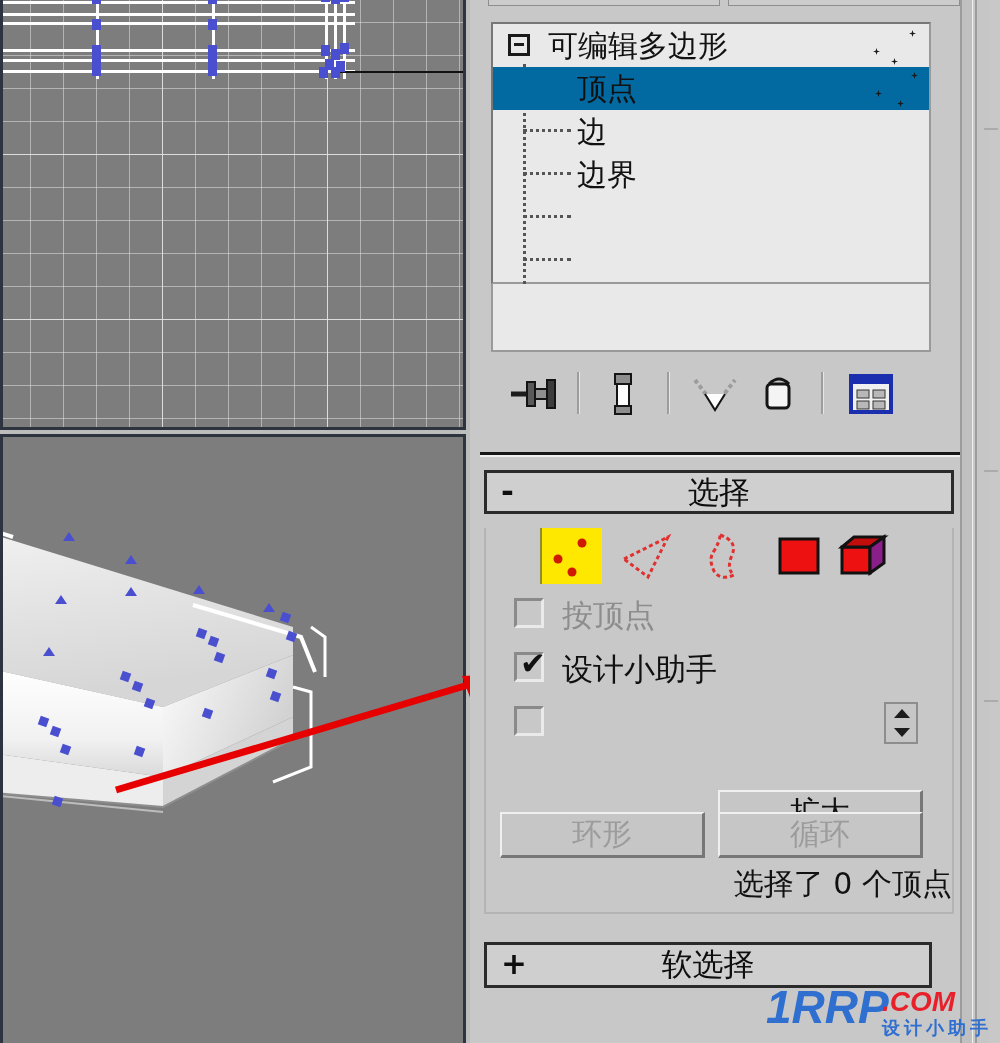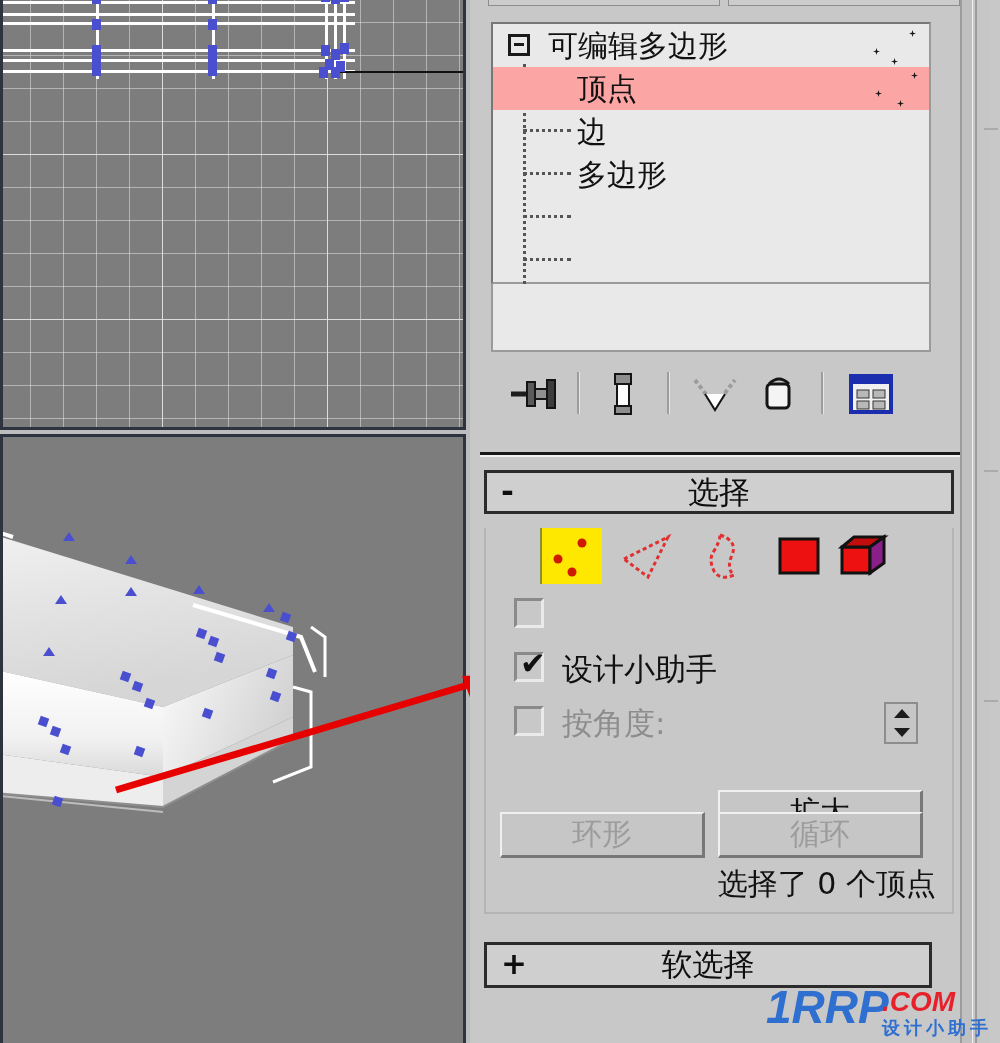--- a/index.html
+++ b/index.html
@@ -46,21 +46,21 @@
   #panel-inner{position:absolute;left:4px;top:0;width:495px;height:1043px;background:#c8c8c8;}
 
   .top-stub{position:absolute;top:-10px;height:16px;background:#cccccc;border:1px solid #8e8e8e;border-top-color:#f2f2f2;box-sizing:border-box;}
   #top-stub-left{left:14px;width:232px;}
   #top-stub-right{left:254px;width:232px;}
 
   
   #modifier-stack{position:absolute;left:17px;top:22px;width:440px;height:262px;
     background:#e9e9e9;border:2px solid #9a9a9a;border-top-color:#777;border-left-color:#777;box-sizing:border-box;}
   .stack-row{position:relative;height:43px;line-height:43px;font-size:30px;color:#111;white-space:nowrap;}
-  .stack-row.selected{background:#fca5a5;text-align:center;}
+  .stack-row.selected{background:#0369a1;text-align:center;}
   .stack-row .lbl{position:absolute;}
   .stack-row.root .lbl{left:55px;}
   .stack-row.child .lbl{left:84px;}
   .collapse-box{position:absolute;left:15px;top:10px;width:22px;height:22px;border:3px solid #1a1a1a;background:#e9e9e9;box-sizing:border-box;}
   .collapse-box:after{content:"";position:absolute;left:3px;top:6px;width:10px;height:3px;background:#1a1a1a;}
   .tree-v{position:absolute;left:30px;top:40px;width:0;height:220px;border-left:3px dotted #555;}
   .tree-h{position:absolute;left:30px;width:48px;height:0;border-top:3px dotted #555;}
   .dot-cluster{position:absolute;right:6px;top:4px;width:78px;height:80px;}
   .dotm{position:absolute;width:7px;height:7px;background:#1a1a1a;
      clip-path:polygon(50% 0,62% 38%,100% 50%,62% 62%,50% 100%,38% 62%,0 50%,38% 38%);}
@@ -103,21 +103,21 @@
   .spin-btns i{position:absolute;left:8px;width:0;height:0;border-left:8px solid transparent;border-right:8px solid transparent;}
   .spin-btns i.up{top:5px;border-bottom:9px solid #1c1c1c;}
   .spin-btns i.dn{bottom:5px;border-top:9px solid #1c1c1c;}
 
   
   .btnrow{position:relative;height:48px;margin-top:6px;}
   .gbtn{position:absolute;top:0;width:205px;height:46px;background:#c6c6c6;
      border-top:2px solid #f0f0f0;border-left:2px solid #f0f0f0;border-right:3px solid #777;border-bottom:3px solid #777;
      box-sizing:border-box;font-size:30px;line-height:40px;text-align:center;color:#111;}
   .gbtn.disabled{color:#9c9c9c;}
-  #status-line{height:52px;text-align:right;padding-right:16px;font-size:30px;line-height:48px;color:#111;}
+  #status-line{height:52px;text-align:right;font-size:30px;line-height:48px;color:#111;}
 
   
   #rollout-soft{position:absolute;left:10px;top:942px;width:448px;height:48px;}
   #rollout-soft .rollout-title{height:46px;}
 
   
   #panel-scroll-outer{position:absolute;left:960px;top:0;width:10px;height:1043px;background:#c0c0c0;border-left:2px solid #9c9c9c;border-right:1px solid #efefef;}
   #panel-scroll-inner{position:absolute;left:975px;top:0;width:12px;height:1043px;background:#c6c6c6;border-left:2px solid #9c9c9c;}
   .edge-tick{position:absolute;left:984px;width:14px;height:2px;background:#ababab;}
 
@@ -271,21 +271,21 @@
           <span class="lbl">可编辑多边形</span>
         </div>
 
         <div class="stack-row child selected">
           <span class="lbl">顶点</span>
         </div>
         <div class="stack-row child">
           <span class="lbl">边</span>
         </div>
         <div class="stack-row child">
-          <span class="lbl">多边形</span>
+          <span class="lbl">边界</span>
         </div>
 
         <div class="dot-cluster">
           <span class="dotm" style="left:64px;top:2px;"></span>
           <span class="dotm" style="left:28px;top:20px;"></span>
           <span class="dotm" style="left:46px;top:30px;"></span>
           <span class="dotm" style="left:66px;top:44px;"></span>
           <span class="dotm" style="left:30px;top:62px;"></span>
           <span class="dotm" style="left:52px;top:72px;"></span>
         </div>
@@ -374,32 +374,32 @@
               <svg width="58" height="54" viewBox="0 0 58 54">
                 <polygon points="6,18 34,18 34,44 6,44" fill="#ee1111" stroke="#111" stroke-width="3"></polygon>
                 <polygon points="6,18 18,8 48,8 34,18" fill="#c20d0d" stroke="#111" stroke-width="3"></polygon>
                 <polygon points="34,18 48,8 48,34 34,44" fill="#8a1f8a" stroke="#111" stroke-width="3"></polygon>
               </svg>
             </div>
           </div>
 
           <div class="cbrow disabled">
             <span class="cbox"></span>
+            <span class="cl">按顶点</span>
           </div>
 
           <div class="cbrow">
             <span class="cbox">
               <span class="tick">✔</span>
             </span>
             <span class="cl">设计小助手</span>
           </div>
 
           <div class="cbrow disabled">
             <span class="cbox"></span>
-            <span class="cl">按角度:</span>
             <span class="spin-btns">
               <i class="up"></i>
               <i class="dn"></i>
             </span>
           </div>
 
           <div class="btnrow">
             <span class="gbtn" style="left:232px;margin-top:32px;">扩大</span>
           </div>
           <div class="btnrow">

